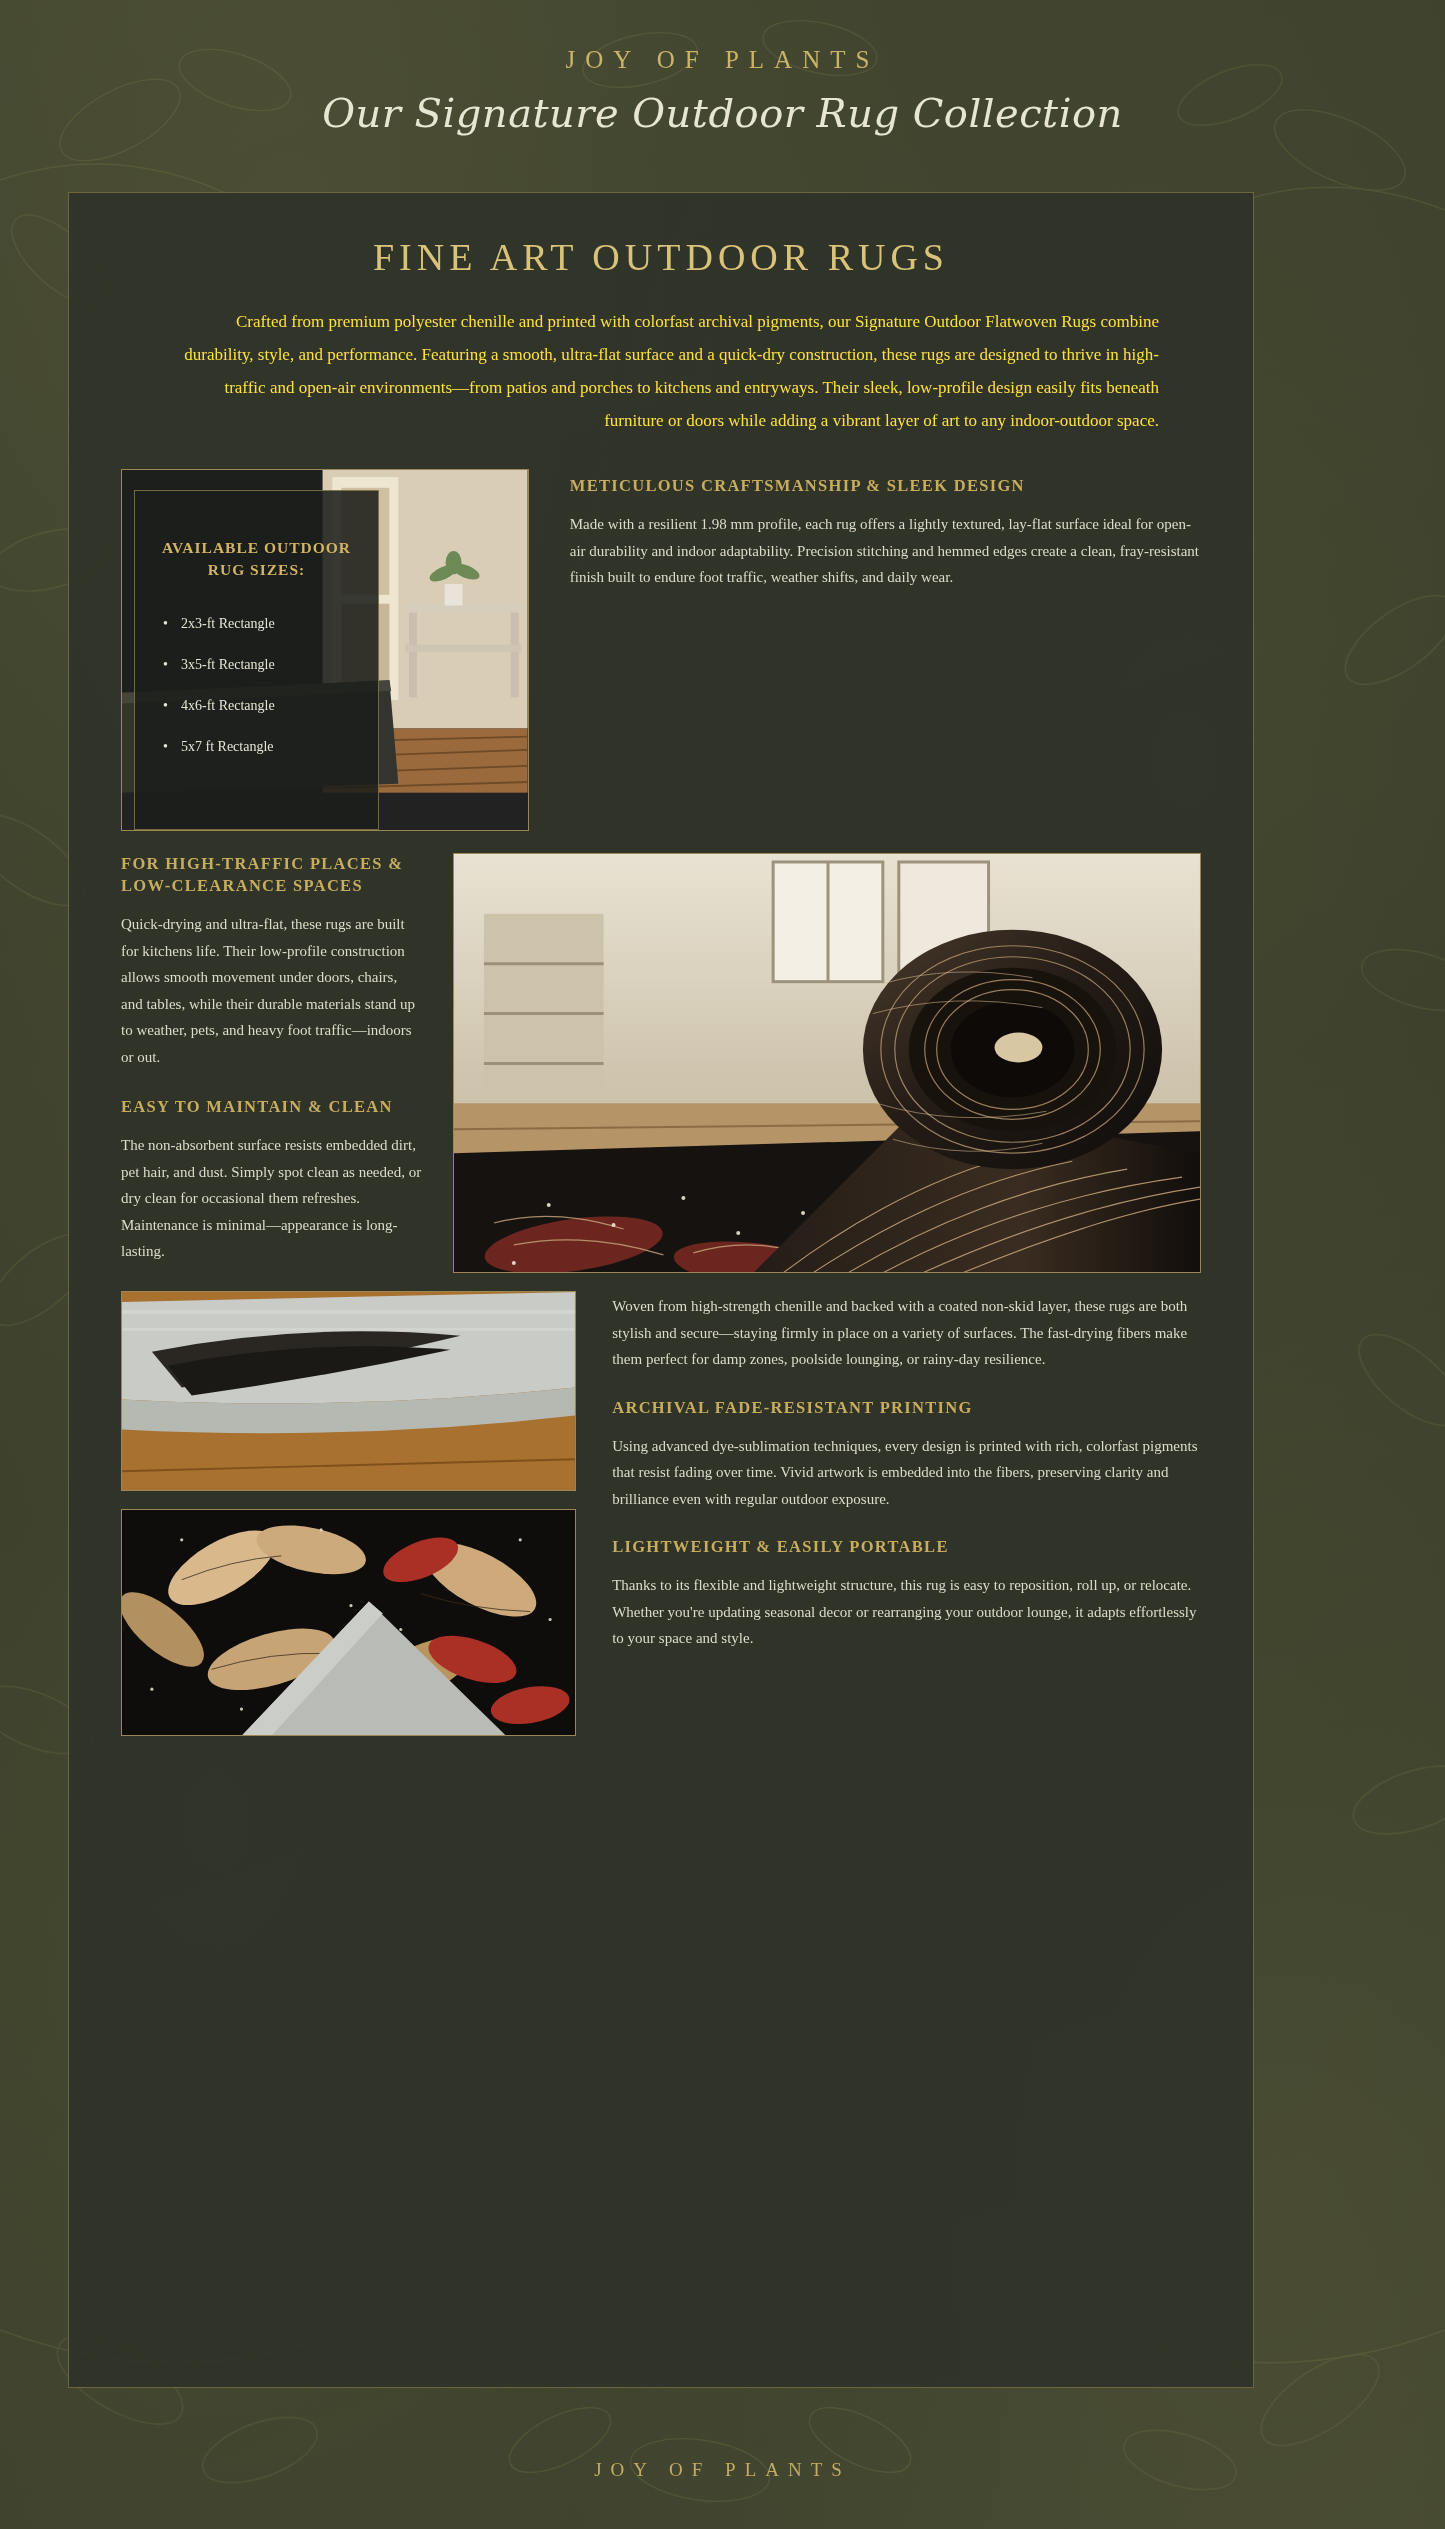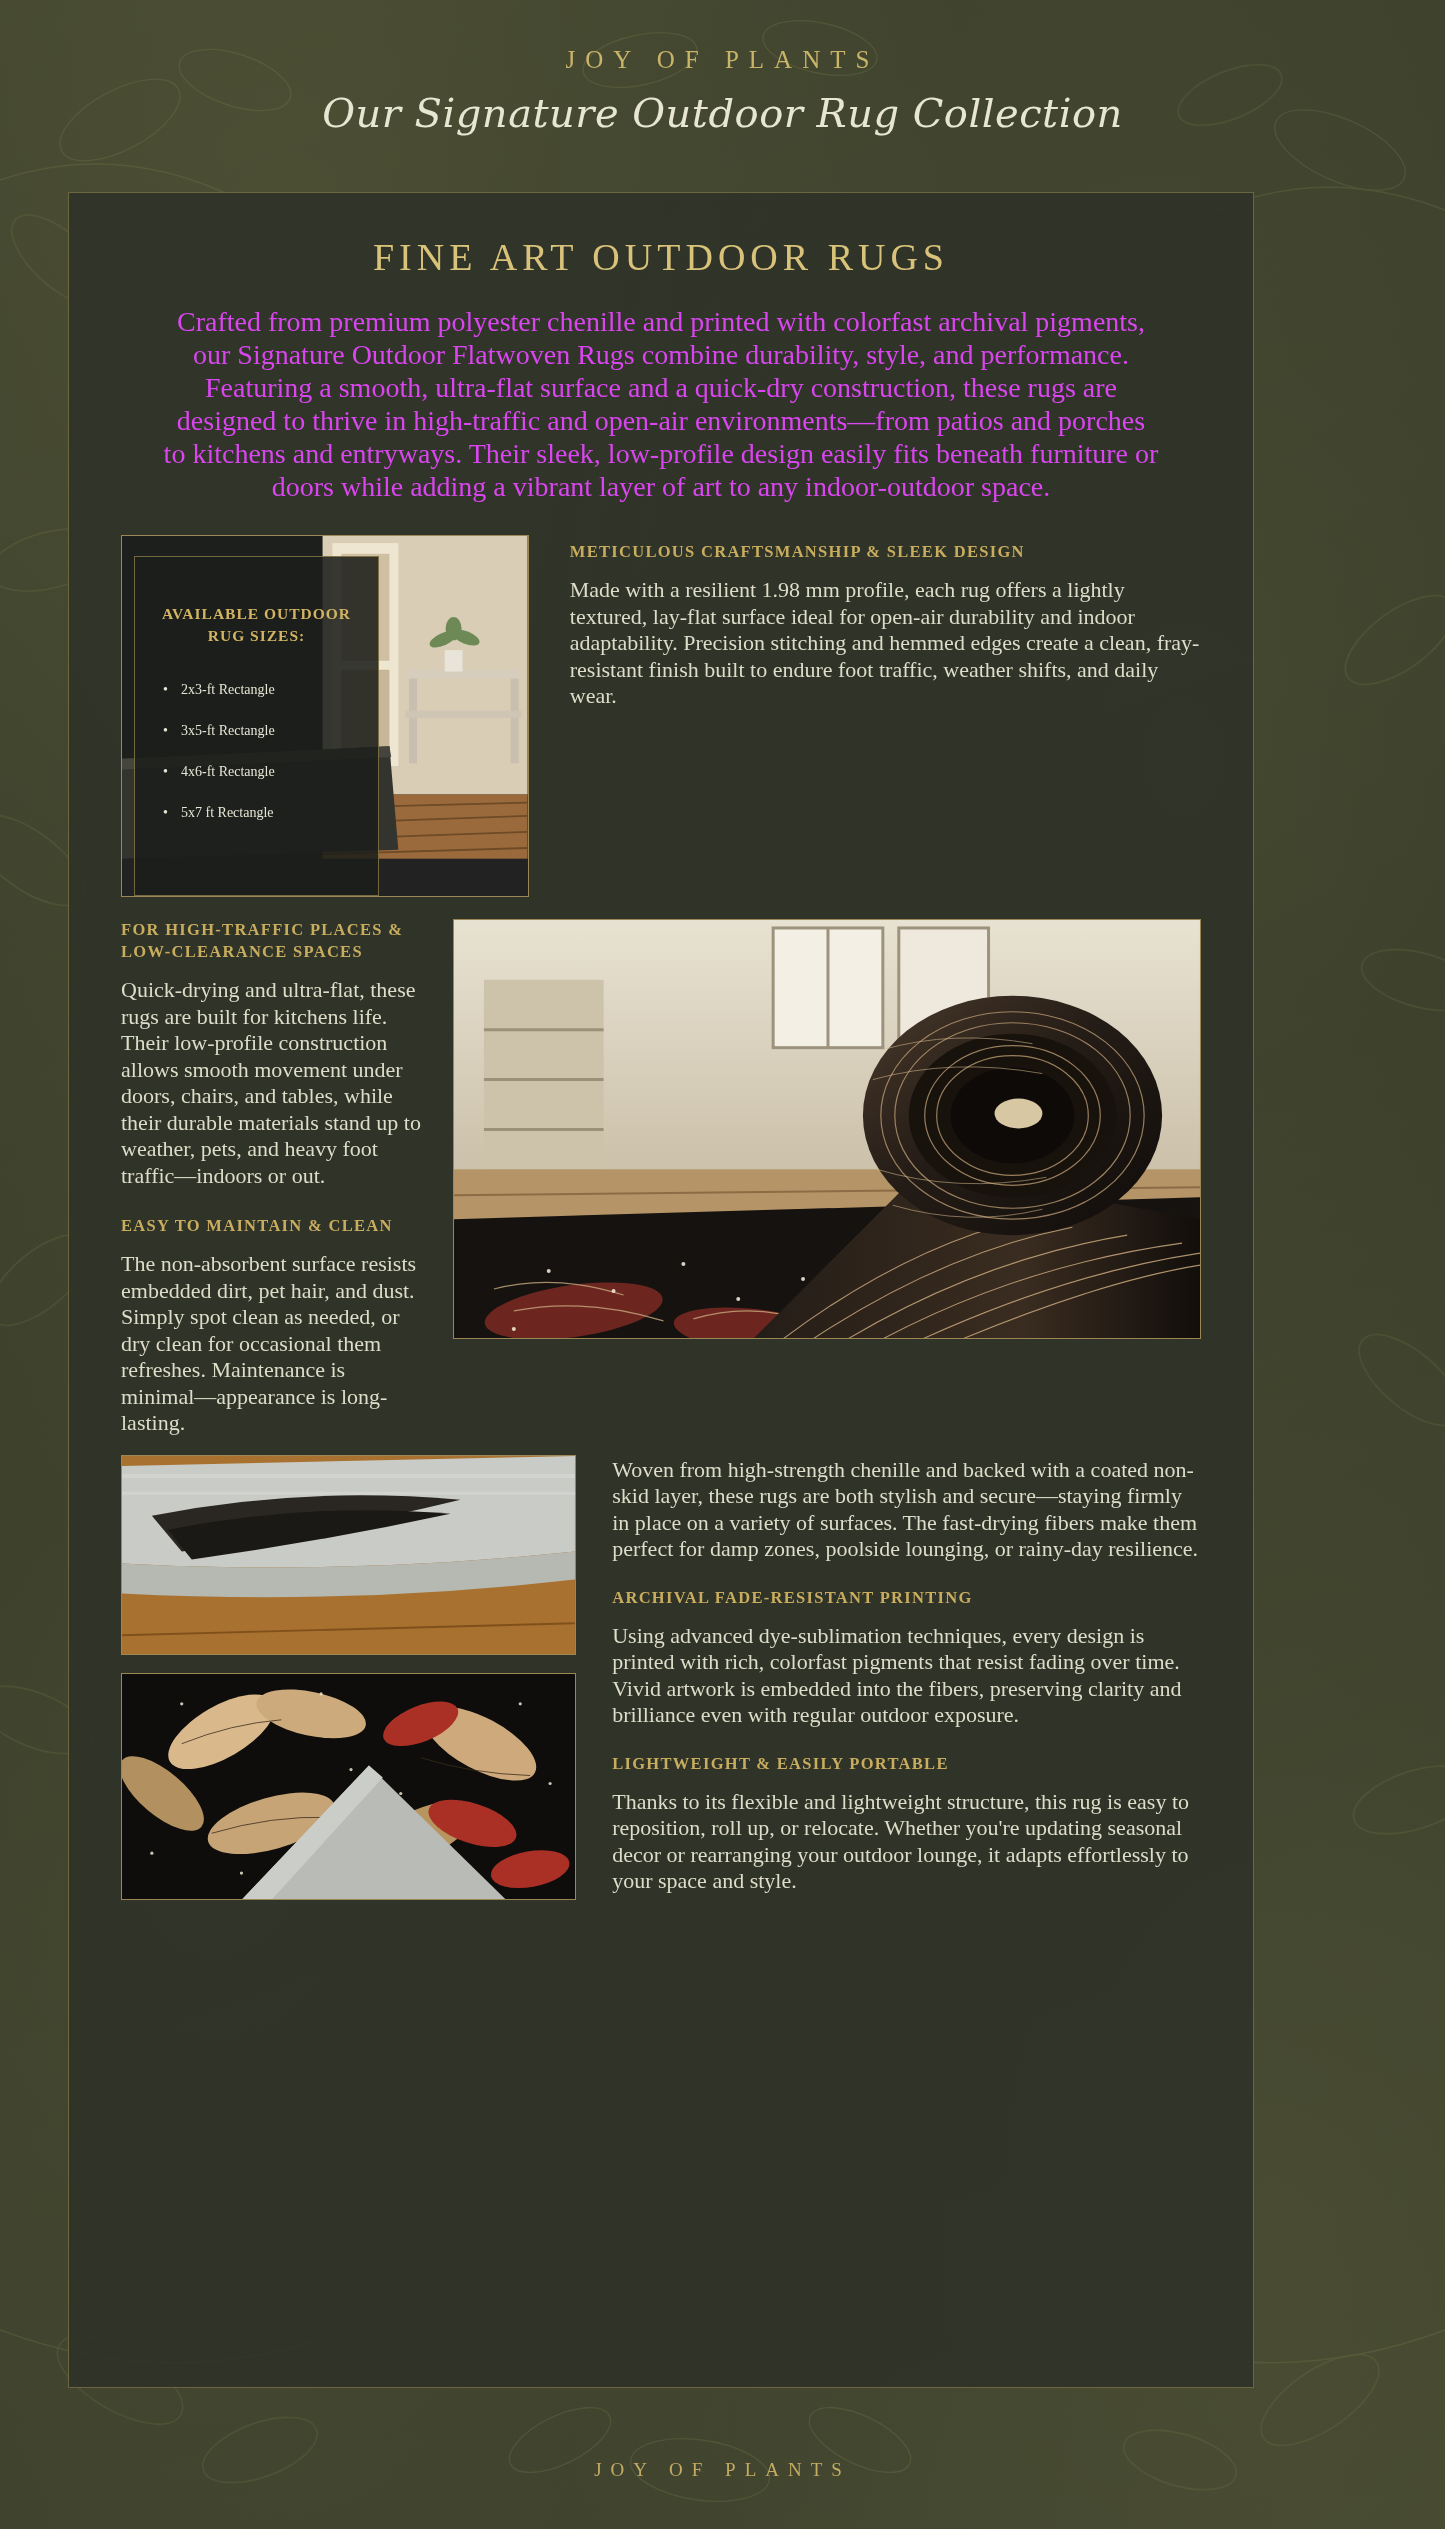--- a/index.html
+++ b/index.html
@@ -69,42 +69,42 @@
     font-size: 38px;
     letter-spacing: 5px;
     color: #d9c37a;
     font-weight: 400;
     margin-top: 8px;
     margin-bottom: 26px;
     font-family: "Liberation Serif", serif;
   }
 
   .intro {
-    text-align: center;
-    color: #d946ef;
-    font-size: 28px;
+    text-align: right;
+    color: #fde047;
+    font-size: 17px;
     line-height: 33px;
     padding: 0 42px;
     margin-bottom: 32px;
   }
 
   
   .row { display: flex; }
   .heading {
     color: #c9ad5f;
     font-size: 16.5px;
     letter-spacing: 1.3px;
     font-weight: 700;
     margin-bottom: 14px;
     line-height: 22px;
     text-transform: uppercase;
   }
   .body-text {
     color: #ddddc9;
-    font-size: 22px;
+    font-size: 15px;
     line-height: 26.5px;
   }
   .gap { height: 22px; }
 
   
   .imgframe {
     border: 1px solid rgba(195,170,100,0.75);
     position: relative;
     overflow: hidden;
     background: #222;

